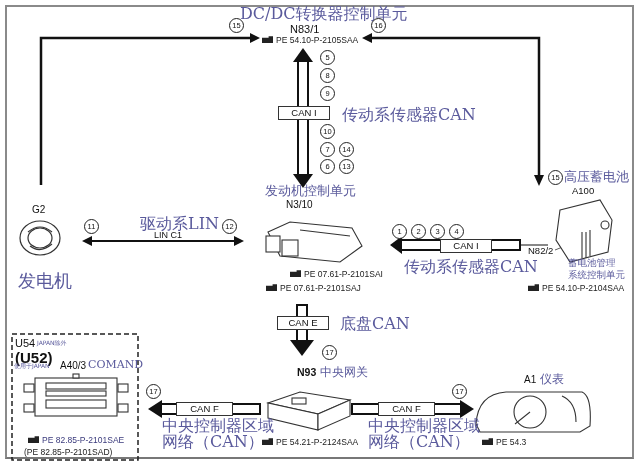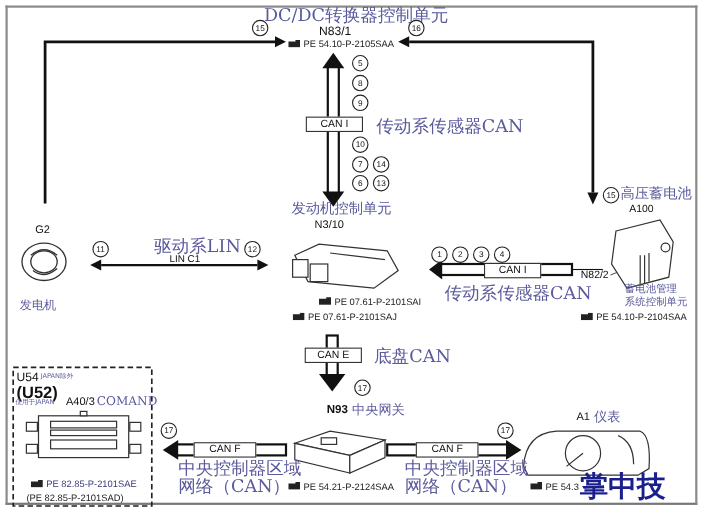--- a/index.html
+++ b/index.html
@@ -122,21 +122,21 @@
 <div class="circ" style="left:339px;top:142px;">14</div>
 <div class="circ" style="left:320px;top:159px;">6</div>
 <div class="circ" style="left:339px;top:159px;">13</div>
 
 <div class="txt cn" style="left:265px;top:184px;font-size:13px;">发动机控制单元</div>
 <div class="txt" style="left:286px;top:200px;font-size:10px;">N3/10</div>
 <div class="txt ref" style="left:266px;top:270px;padding-left:24px;"><span class="book"></span><span>PE 07.61-P-2101SAI</span></div>
 <div class="txt ref" style="left:266px;top:284px;"><span class="book"></span><span>PE 07.61-P-2101SAJ</span></div>
 
 <div class="txt" style="left:32px;top:205px;">G2</div>
-<div class="txt cn" style="left:18px;top:272px;font-size:11px;">发电机</div>
+<div class="txt cn" style="left:18px;top:272px;font-size:18px;">发电机</div>
 <div class="circ" style="left:84px;top:219px;">11</div>
 <div class="circ" style="left:222px;top:219px;">12</div>
 <div class="txt cn" style="left:140px;top:216px;">驱动系LIN</div>
 <div class="txt" style="left:154px;top:231px;font-size:9px;">LIN C1</div>
 
 <div class="circ" style="left:548px;top:170px;">15</div>
 <div class="txt cn" style="left:564px;top:170px;font-size:13px;">高压蓄电池</div>
 <div class="txt" style="left:572px;top:186px;font-size:9.5px;">A100</div>
 <div class="txt" style="left:528px;top:246px;font-size:9.5px;">N82/2</div>
 <div class="txt cn-sm" style="left:568px;top:258px;">蓄电池管理</div>
@@ -174,14 +174,13 @@
 <div class="txt" style="left:60px;top:361px;font-size:10px;">A40/3</div>
 <div class="txt cn" style="left:88px;top:359px;font-size:11px;">COMAND</div>
 <div class="txt ref" style="left:28px;top:436px;color:#3a3a7c;"><span class="book"></span><span>PE 82.85-P-2101SAE</span></div>
 <div class="txt ref" style="left:24px;top:448px;">(PE 82.85-P-2101SAD)</div>
 
 <div class="txt" style="left:524px;top:375px;font-size:10px;">A1</div>
 <div class="txt cn" style="left:540px;top:373px;font-size:12px;">仪表</div>
 <div class="txt ref" style="left:482px;top:438px;"><span class="book"></span><span>PE 54.3</span></div>
 
 <div class="wm-box">
-  <div class="txt" style="left:2px;top:14px;font-size:26px;font-weight:bold;color:#1a1f8c;font-family:'DejaVu Sans', sans-serif;">掌中技</div>
 </div>
 
 </body></html>

